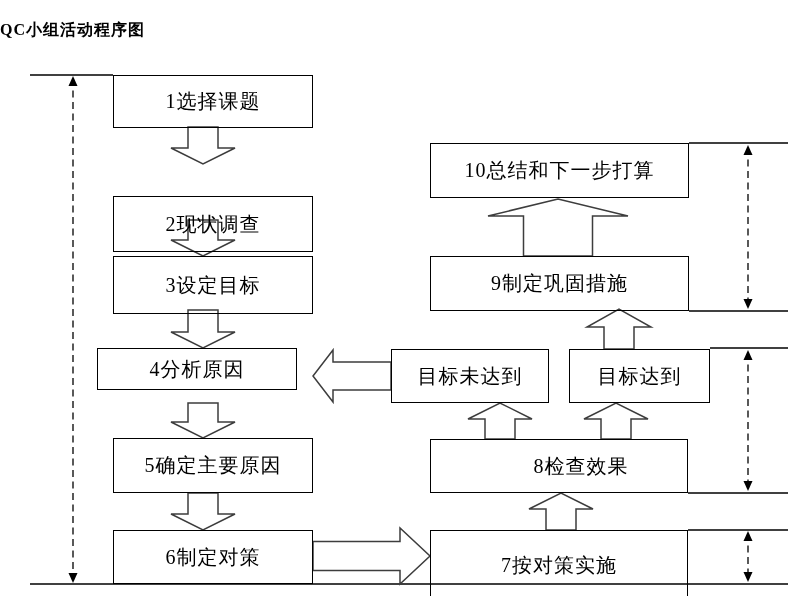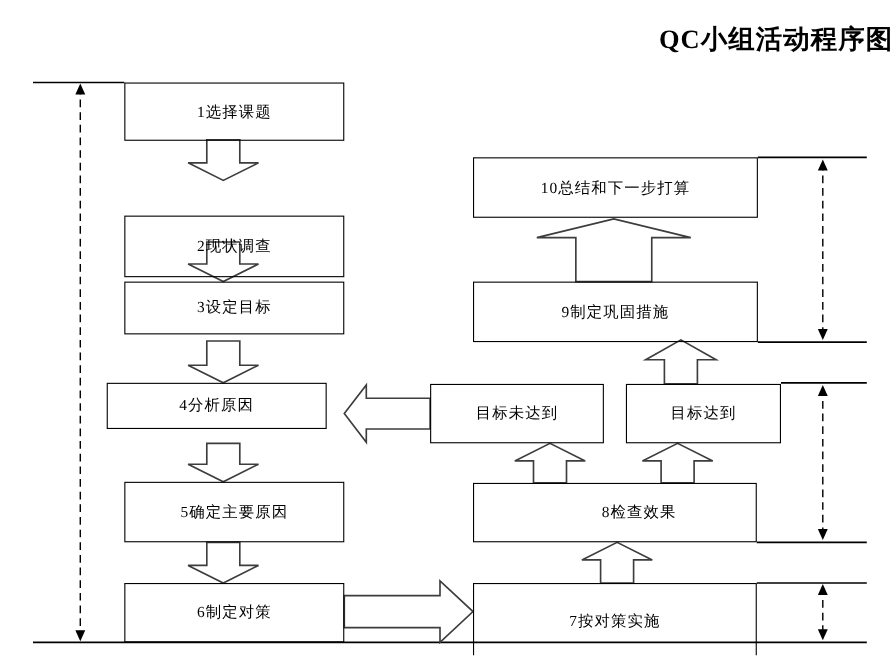--- a/index.html
+++ b/index.html
@@ -1,33 +1,33 @@
 <!DOCTYPE html>
 <html><head>
 <meta charset="utf-8">
 <style>
   html,body{margin:0;padding:0;background:#ffffff;}
   .canvas{
     position:relative;width:812px;height:596px;background:#ffffff;
     font-family:"Liberation Serif","DejaVu Serif",serif;color:#000000;overflow:hidden;
   }
   .title{
-    position:absolute;left:0;top:20px;width:812px;text-align:right;
-    font-size:24px;font-weight:bold;letter-spacing:1px;
+    position:absolute;left:0;top:20px;width:812px;text-align:left;
+    font-size:16px;font-weight:bold;letter-spacing:1px;
   }
   .connector-layer{position:absolute;left:0;top:0;}
   .box{
     position:absolute;box-sizing:border-box;border:1.5px solid #000000;
     display:flex;align-items:center;justify-content:center;
-    font-size:14px;letter-spacing:1px;background:transparent;white-space:nowrap;
+    font-size:20px;letter-spacing:1px;background:transparent;white-space:nowrap;
   }
   
   .b1{left:113px;top:75px;width:200px;height:53px;}
   .b2{left:113px;top:164px;width:200px;height:56px;margin-top:32px;}
-  .b3{left:113px;top:256px;width:200px;height:48px;}
+  .b3{left:113px;top:256px;width:200px;height:58px;}
   .b4{left:97px;top:348px;width:200px;height:42px;}
   .b5{left:113px;top:438px;width:200px;height:55px;}
   .b6{left:113px;top:530px;width:200px;height:54px;}
   
   .b10{left:430px;top:143px;width:259px;height:55px;}
   .b9{left:430px;top:256px;width:259px;height:55px;}
   .bGoalNo{left:391px;top:349px;width:158px;height:54px;}
   .bGoalYes{left:569px;top:349px;width:141px;height:54px;}
   .b8{left:430px;top:439px;width:258px;height:54px;padding-left:44px;}
   .b7{left:430px;top:530px;width:258px;height:70px;}

